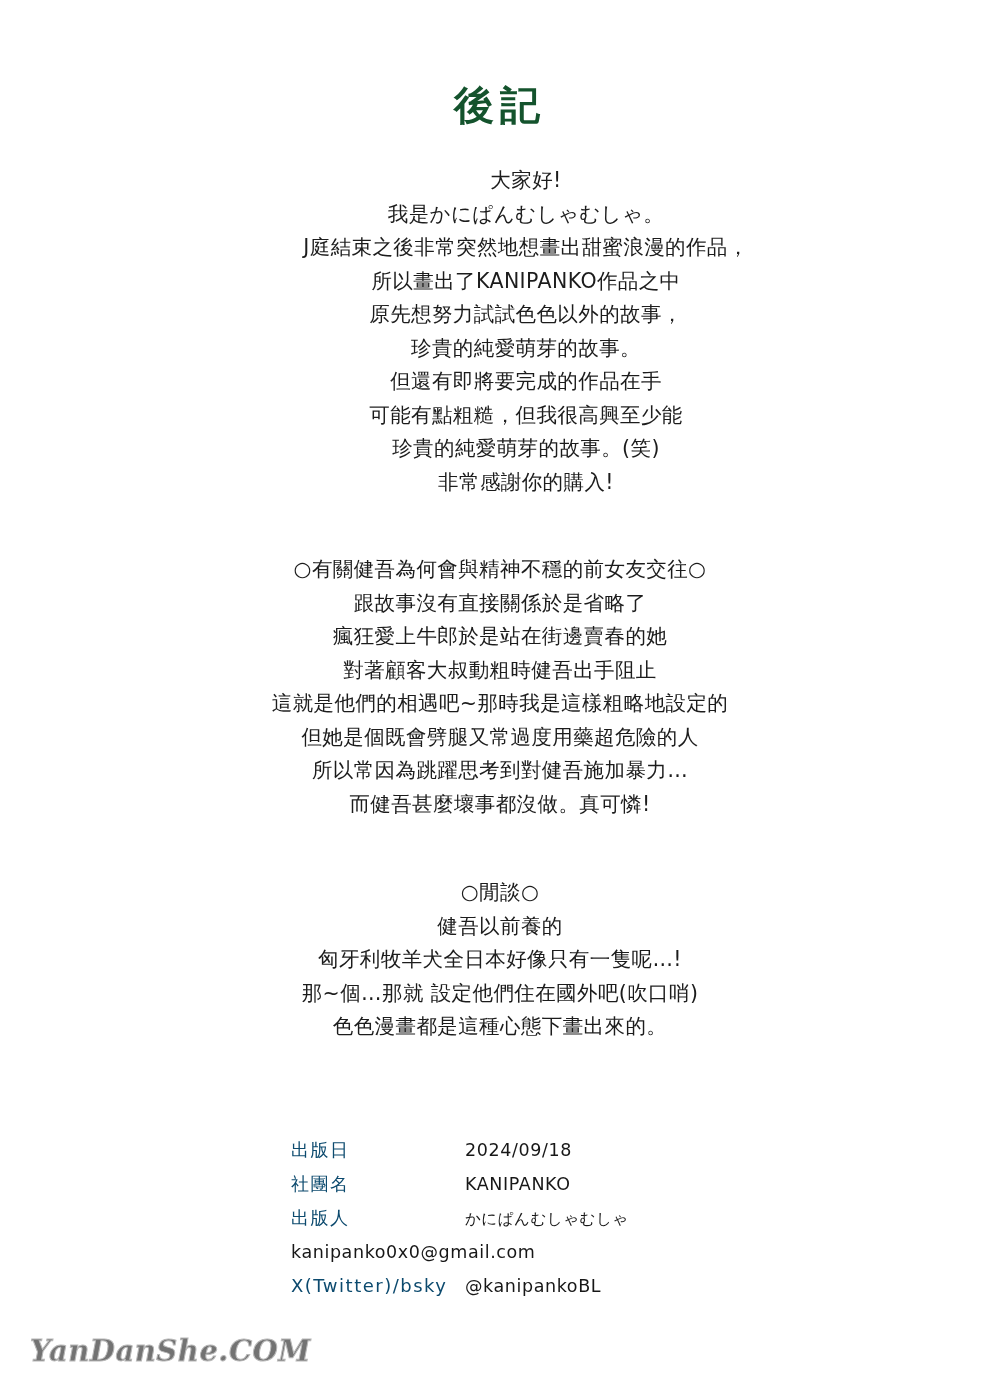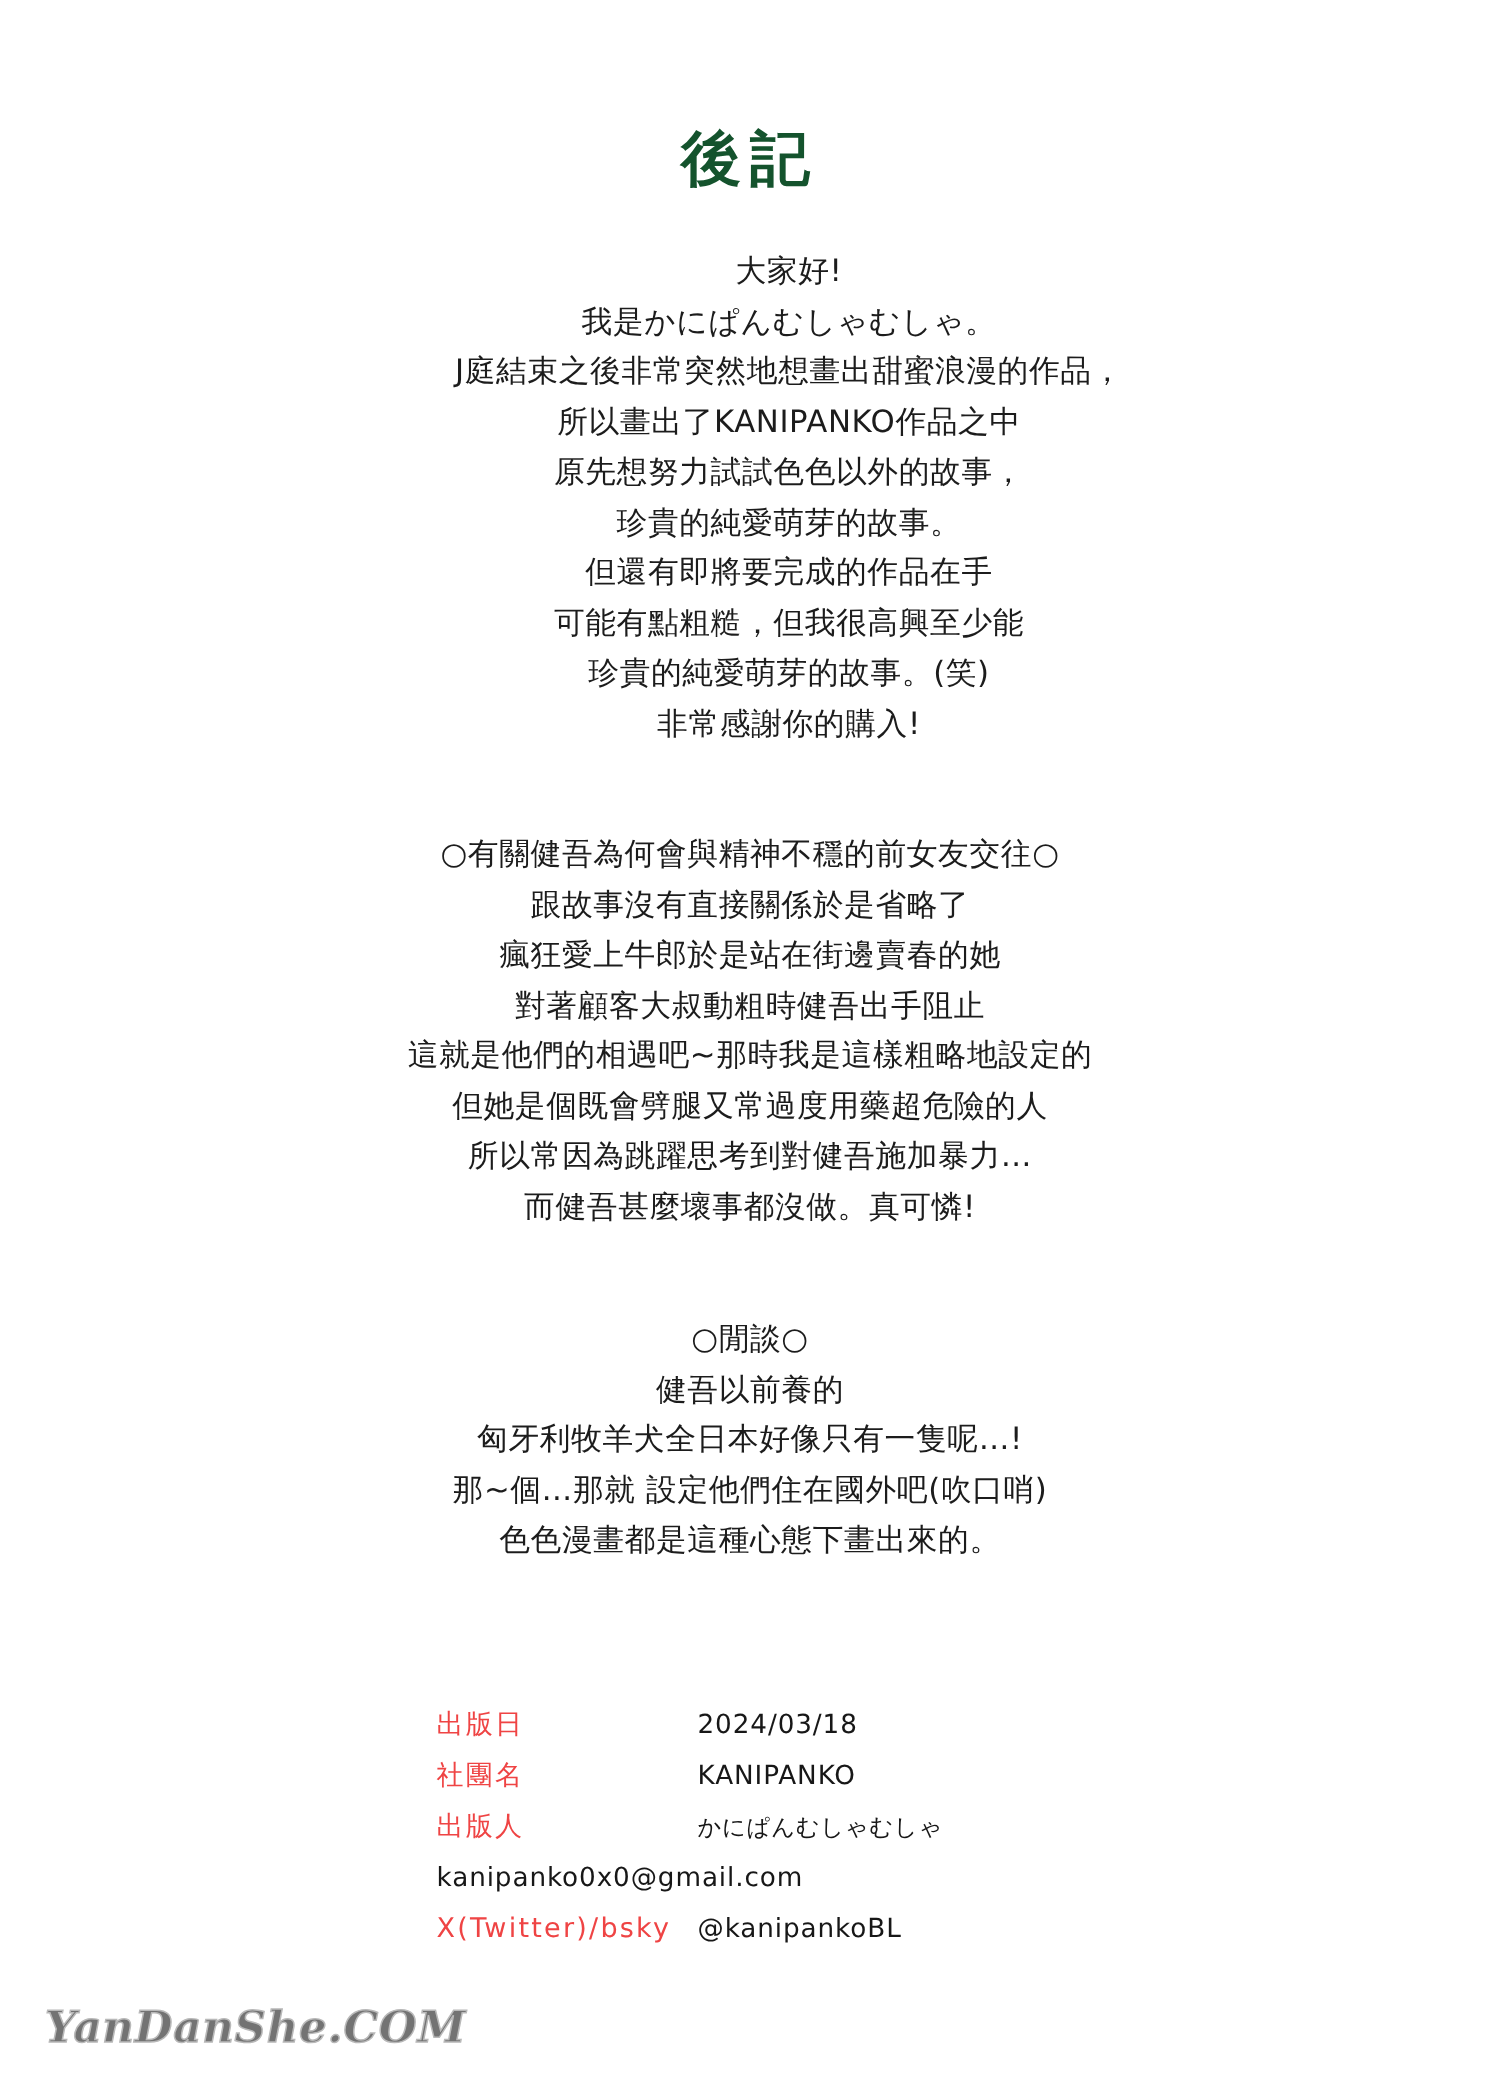--- a/index.html
+++ b/index.html
@@ -60,21 +60,21 @@
   .colophon-row {
     display: flex;
     align-items: baseline;
     height: 34px;
   }
   .colophon-label {
     width: 174px;
     font-family: "DejaVu Sans", sans-serif;
     font-size: 18px;
     letter-spacing: 1.5px;
-    color: #ef4444;
+    color: #0c4a6e;
     white-space: nowrap;
   }
   .colophon-value {
     font-family: "DejaVu Sans", sans-serif;
     font-size: 17.5px;
     letter-spacing: 0.6px;
     color: #171717;
     white-space: nowrap;
   }
   .colophon-value.small-jp {
@@ -131,21 +131,21 @@
     <p>○閒談○</p>
     <p>健吾以前養的</p>
     <p>匈牙利牧羊犬全日本好像只有一隻呢…!</p>
     <p>那~個…那就 設定他們住在國外吧(吹口哨)</p>
     <p>色色漫畫都是這種心態下畫出來的。</p>
   </div>
 
   <div class="colophon">
     <div class="colophon-row">
       <div class="colophon-label">出版日</div>
-      <div class="colophon-value">2024/03/18</div>
+      <div class="colophon-value">2024/09/18</div>
     </div>
     <div class="colophon-row">
       <div class="colophon-label">社團名</div>
       <div class="colophon-value">KANIPANKO</div>
     </div>
     <div class="colophon-row">
       <div class="colophon-label">出版人</div>
       <div class="colophon-value small-jp">かにぱんむしゃむしゃ</div>
     </div>
     <div class="colophon-row">

